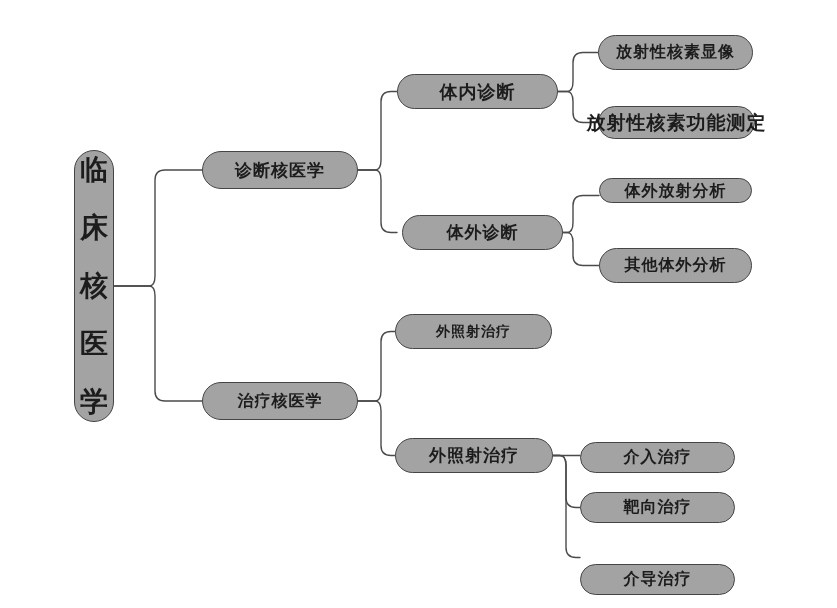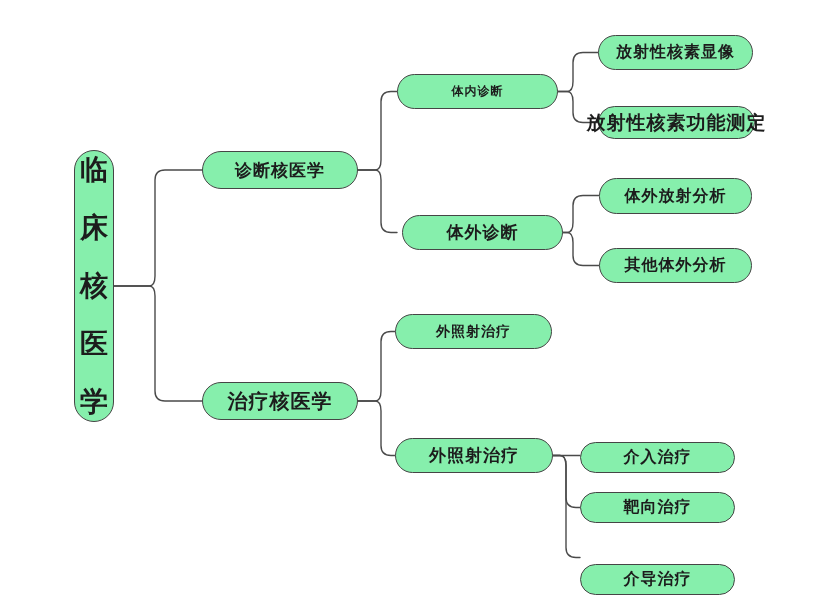--- a/index.html
+++ b/index.html
@@ -18,21 +18,21 @@
   #edge-layer {
     position: absolute;
     left: 0;
     top: 0;
     width: 837px;
     height: 608px;
   }
   .node {
     position: absolute;
     box-sizing: border-box;
-    background: #86efac;
+    background: #a3a3a3;
     border: 1.4px solid #454545;
     display: flex;
     align-items: center;
     justify-content: center;
     color: #1c1c1c;
     font-weight: 700;
     white-space: nowrap;
     letter-spacing: 1px;
     cursor: default;
   }
@@ -73,39 +73,39 @@
           <span>临</span>
           <span>床</span>
           <span>核</span>
           <span>医</span>
           <span>学</span>
         </span>
       </div>
       <div class="node" style="left: 202px; top: 151px; width: 156px; height: 38px; border-radius: 19px; font-size: 17px;">
         <span class="lbl">诊断核医学</span>
       </div>
-      <div class="node" style="left: 397px; top: 74px; width: 161px; height: 35px; border-radius: 17.5px; font-size: 12px;">
+      <div class="node" style="left: 397px; top: 74px; width: 161px; height: 35px; border-radius: 17.5px; font-size: 18px;">
         <span class="lbl">体内诊断</span>
       </div>
       <div class="node" style="left: 598px; top: 35px; width: 155px; height: 35px; border-radius: 17.5px; font-size: 16px;">
         <span class="lbl">放射性核素显像</span>
       </div>
       <div class="node" style="left: 598px; top: 106px; width: 157px; height: 33px; border-radius: 16.5px; font-size: 19px;">
         <span class="lbl">放射性核素功能测定</span>
       </div>
       <div class="node" style="left: 402px; top: 215px; width: 161px; height: 35px; border-radius: 17.5px; font-size: 17px;">
         <span class="lbl">体外诊断</span>
       </div>
-      <div class="node" style="left: 599px; top: 178px; width: 153px; height: 36px; border-radius: 17.5px; font-size: 16px;">
+      <div class="node" style="left: 599px; top: 178px; width: 153px; height: 25px; border-radius: 17.5px; font-size: 16px; align-items: flex-end;">
         <span class="lbl">体外放射分析</span>
       </div>
       <div class="node" style="left: 599px; top: 248px; width: 153px; height: 35px; border-radius: 17.5px; font-size: 16px;">
         <span class="lbl">其他体外分析</span>
       </div>
-      <div class="node" style="left: 202px; top: 382px; width: 156px; height: 38px; border-radius: 19px; font-size: 20px;">
+      <div class="node" style="left: 202px; top: 382px; width: 156px; height: 38px; border-radius: 19px; font-size: 16px;">
         <span class="lbl">治疗核医学</span>
       </div>
       <div class="node" style="left: 395px; top: 314px; width: 157px; height: 35px; border-radius: 17.5px; font-size: 14px;">
         <span class="lbl">外照射治疗</span>
       </div>
       <div class="node" style="left: 395px; top: 438px; width: 158px; height: 35px; border-radius: 17.5px; font-size: 17px;">
         <span class="lbl">外照射治疗</span>
       </div>
       <div class="node" style="left: 580px; top: 442px; width: 155px; height: 31px; border-radius: 15.5px; font-size: 16px; justify-content: center;">
         <span class="lbl">介入治疗</span>

